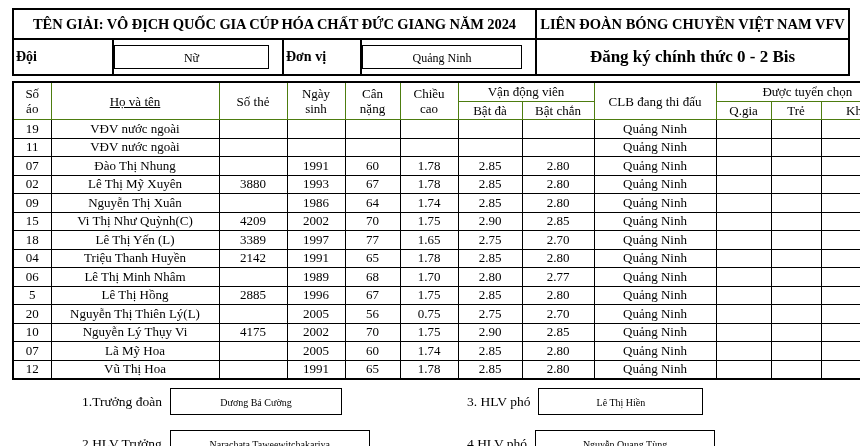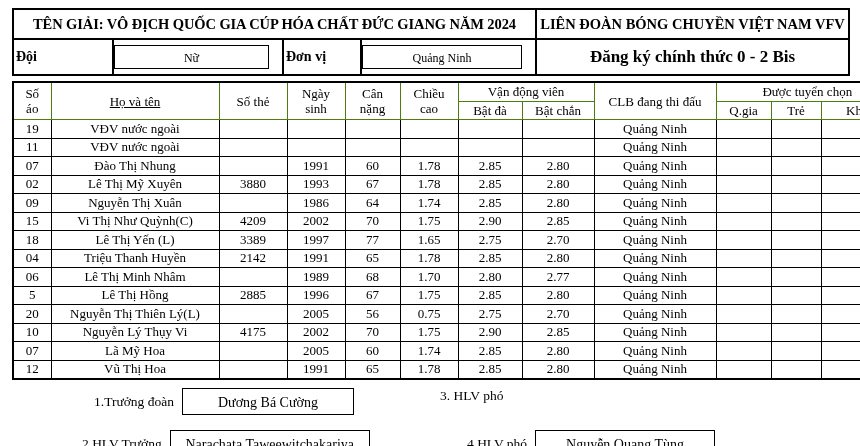--- a/index.html
+++ b/index.html
@@ -137,31 +137,31 @@
   .staff-label {
     font-size: 13.5px;
     white-space: nowrap;
     padding-right: 8px;
   }
   .staff-box {
     border: 1.5px solid #000;
     height: 27px;
     line-height: 27px;
     text-align: center;
-    font-size: 14px;
+    font-size: 10px;
     box-sizing: border-box;
   }
   .sb-w1 { width: 172px; }
   .sb-w2 { width: 200px; }
   .sb-w3 { width: 165px; }
   .sb-w4 { width: 180px; }
 
-  .pos-1 { left: 82px;  top: 2px;  }
+  .pos-1 { left: 70px;  top: 2px;  }
   .pos-2 { left: 70px;  top: 44px; }
-  .pos-3 { left: 428px; top: 2px;  }
+  .pos-3 { left: 455px; top: 2px;  }
   .pos-4 { left: 455px; top: 44px; }
 </style>
 </head>
 <body>
 
 <div class="page">
 
   <table class="top-block">
     <colgroup>
       <col style="width:100px">
@@ -455,20 +455,21 @@
       <div class="staff-box sb-w1">Dương Bá Cường</div>
     </div>
 
     <div class="staff pos-2">
       <span class="staff-label">2.HLV Trưởng</span>
       <div class="staff-box sb-w2">Narachata Taweewitchakariya</div>
     </div>
 
     <div class="staff pos-3">
       <span class="staff-label">3. HLV phó</span>
+      <div class="staff-box sb-w3">Lê Thị Hiền</div>
     </div>
 
     <div class="staff pos-4">
       <span class="staff-label">4.HLV phó</span>
       <div class="staff-box sb-w4">Nguyễn Quang Tùng</div>
     </div>
 
   </div>
 
 </div>

